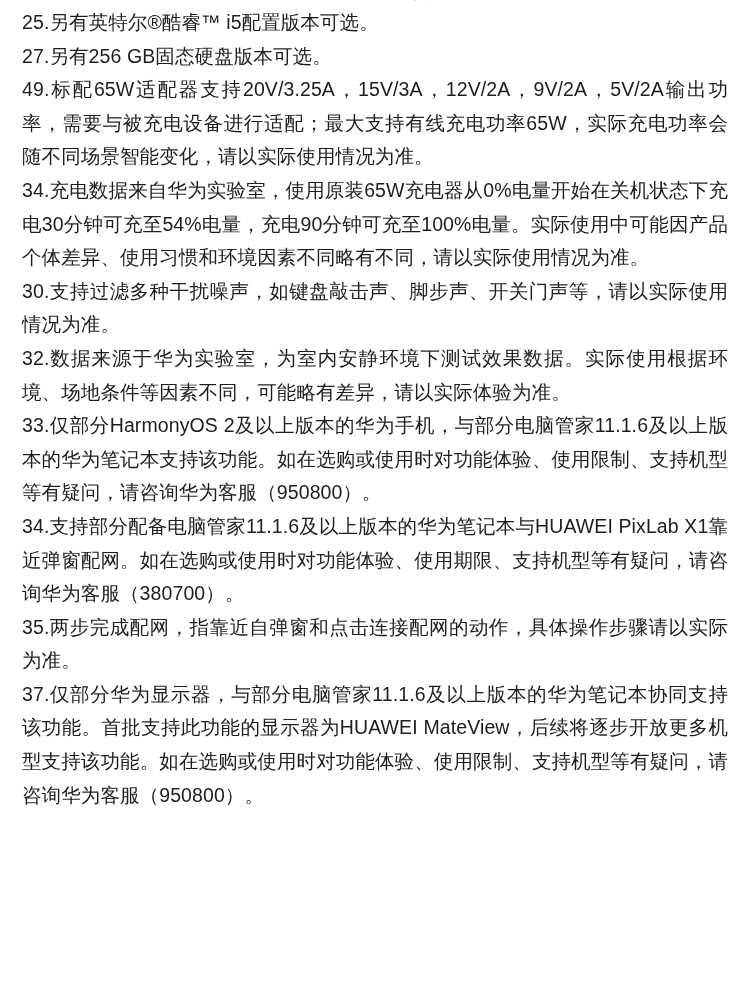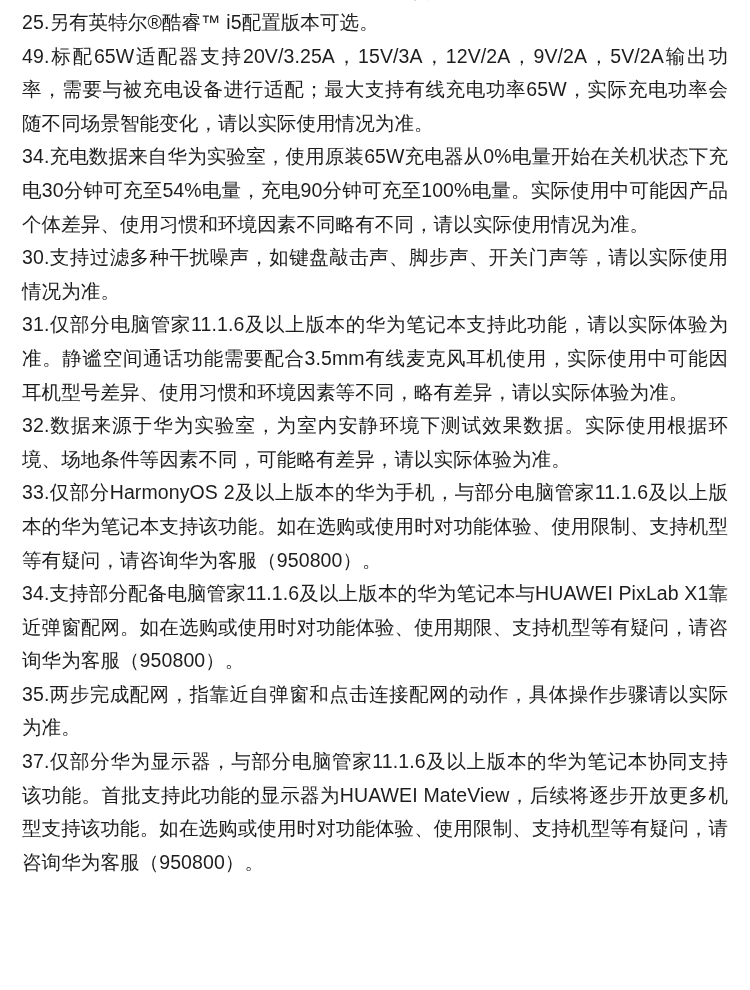--- a/index.html
+++ b/index.html
@@ -58,25 +58,25 @@
 <body>
 
 <div class="page">
 
   <div class="clip-top">
     <div class="partial-line">前可选。部分配置版本可能需要等待，具体供货情况请以实际销售情况为准。</div>
   </div>
 
   <ul class="note-list">
     <li class="note">25.另有英特尔®酷睿™ i5配置版本可选。</li>
+    <li class="note">27.另有256 GB固态硬盘版本可选。</li>
     <li class="note">49.标配65W适配器支持20V/3.25A，15V/3A，12V/2A，9V/2A，5V/2A输出功率，需要与被充电设备进行适配；最大支持有线充电功率65W，实际充电功率会随不同场景智能变化，请以实际使用情况为准。</li>
     <li class="note">34.充电数据来自华为实验室，使用原装65W充电器从0%电量开始在关机状态下充电30分钟可充至54%电量，充电90分钟可充至100%电量。实际使用中可能因产品个体差异、使用习惯和环境因素不同略有不同，请以实际使用情况为准。</li>
     <li class="note">30.支持过滤多种干扰噪声，如键盘敲击声、脚步声、开关门声等，请以实际使用情况为准。</li>
-    <li class="note">31.仅部分电脑管家11.1.6及以上版本的华为笔记本支持此功能，请以实际体验为准。静谧空间通话功能需要配合3.5mm有线麦克风耳机使用，实际使用中可能因耳机型号差异、使用习惯和环境因素等不同，略有差异，请以实际体验为准。</li>
     <li class="note">32.数据来源于华为实验室，为室内安静环境下测试效果数据。实际使用根据环境、场地条件等因素不同，可能略有差异，请以实际体验为准。</li>
     <li class="note">33.仅部分HarmonyOS 2及以上版本的华为手机，与部分电脑管家11.1.6及以上版本的华为笔记本支持该功能。如在选购或使用时对功能体验、使用限制、支持机型等有疑问，请咨询华为客服（950800）。</li>
-    <li class="note">34.支持部分配备电脑管家11.1.6及以上版本的华为笔记本与HUAWEI PixLab X1靠近弹窗配网。如在选购或使用时对功能体验、使用期限、支持机型等有疑问，请咨询华为客服（950800）。</li>
+    <li class="note">34.支持部分配备电脑管家11.1.6及以上版本的华为笔记本与HUAWEI PixLab X1靠近弹窗配网。如在选购或使用时对功能体验、使用期限、支持机型等有疑问，请咨询华为客服（380700）。</li>
     <li class="note">35.两步完成配网，指靠近自弹窗和点击连接配网的动作，具体操作步骤请以实际为准。</li>
     <li class="note">37.仅部分华为显示器，与部分电脑管家11.1.6及以上版本的华为笔记本协同支持该功能。首批支持此功能的显示器为HUAWEI MateView，后续将逐步开放更多机型支持该功能。如在选购或使用时对功能体验、使用限制、支持机型等有疑问，请咨询华为客服（950800）。</li>
 
   </ul>
 
 </div>
 
 </body></html>

